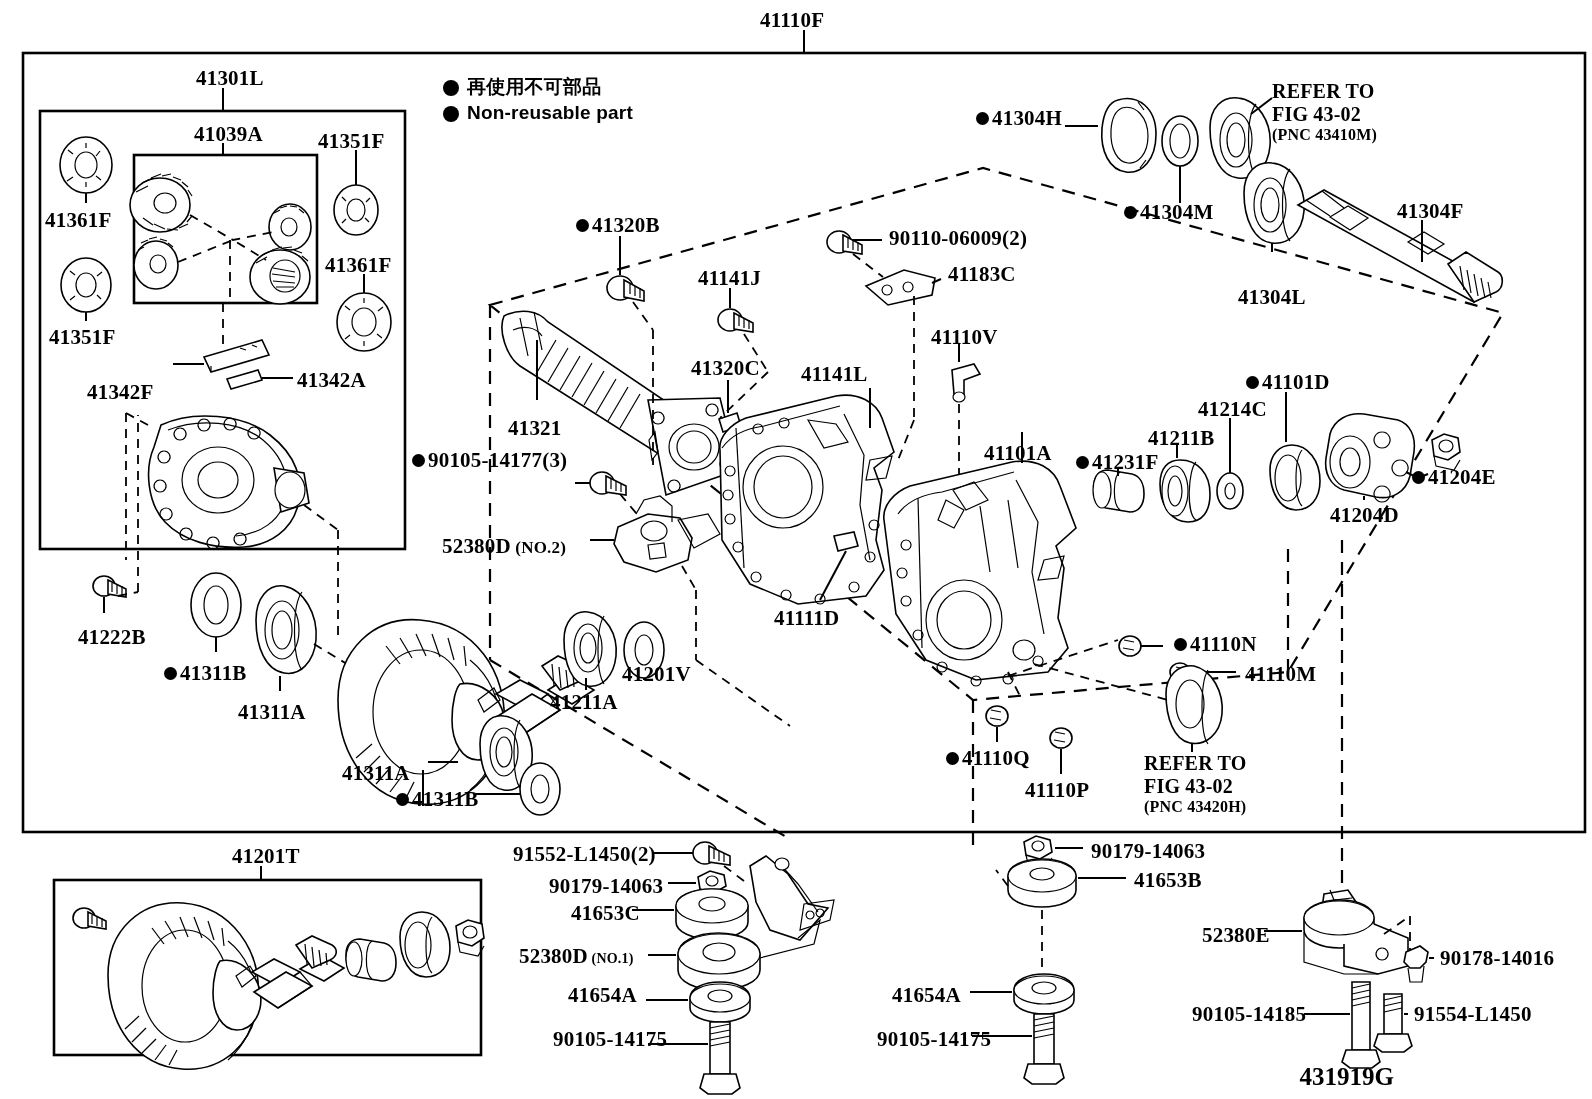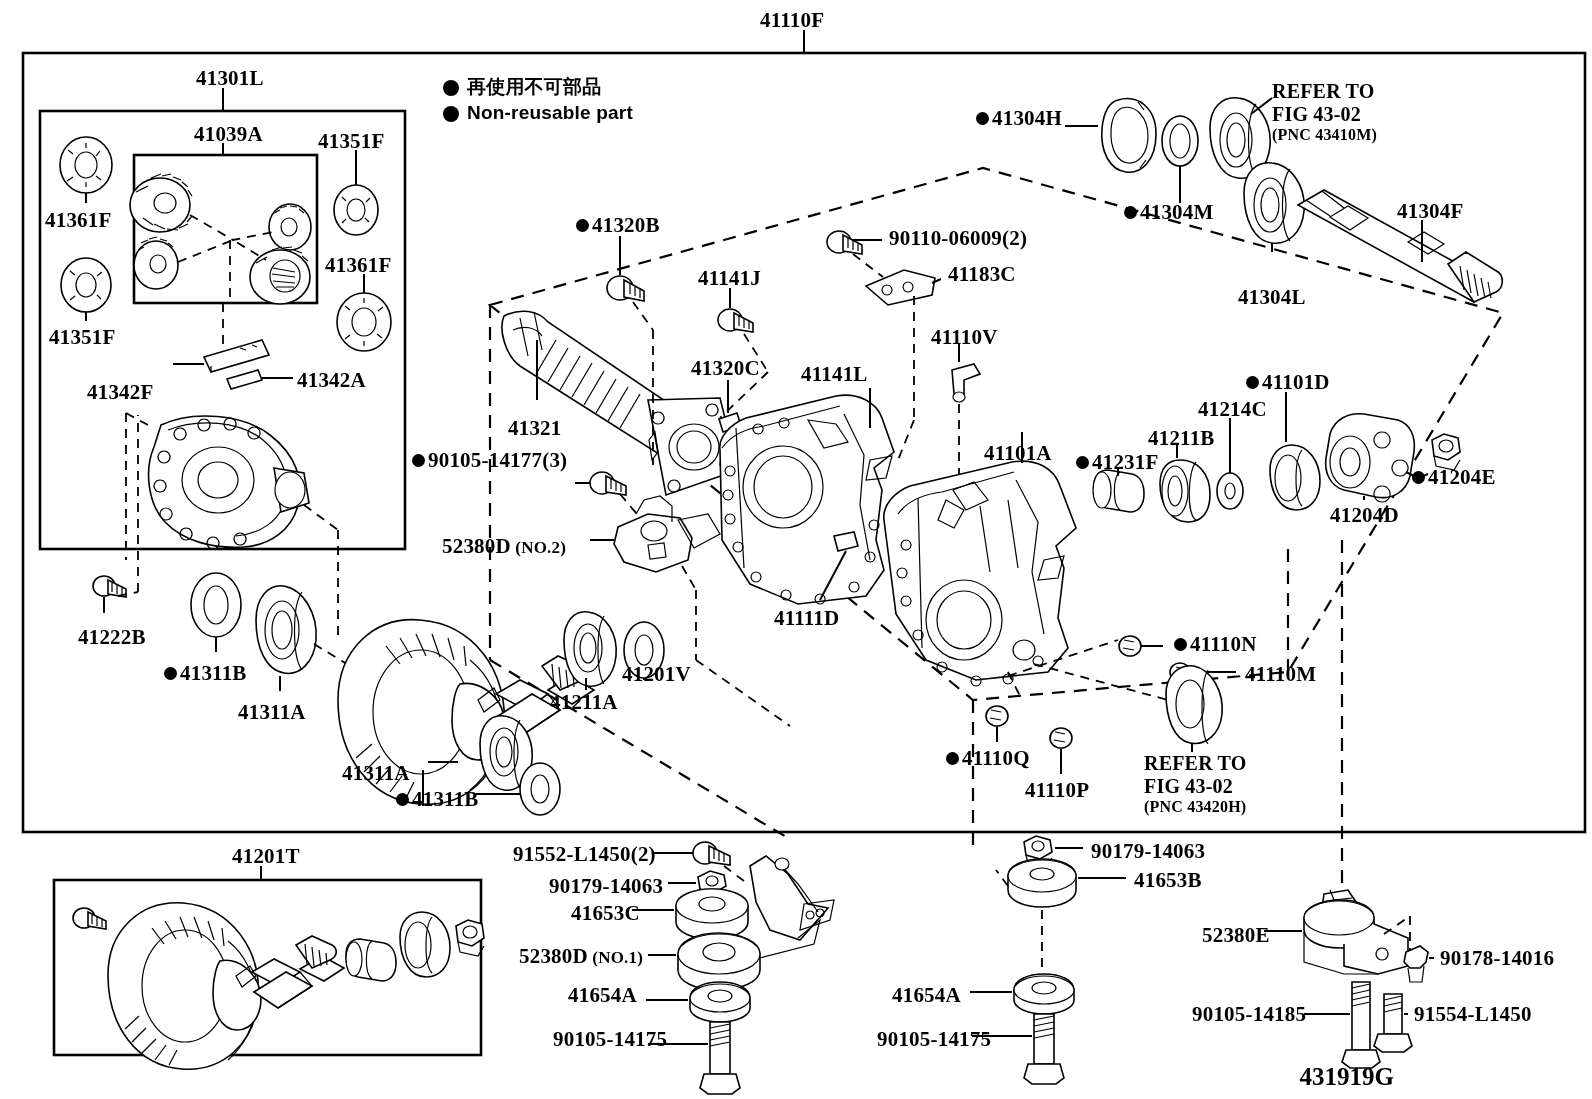--- a/index.html
+++ b/index.html
@@ -816,21 +816,21 @@
       <div class="lbl" style="left: 542px; top: 692px; text-align: center;"><span>41211A</span></div>
       <div class="lbl" style="left: 614px; top: 664px;"><span>41201V</span></div>
       <div class="lbl" style="left: 1166px; top: 634px;"><span class="dot"></span><span>41110N</span></div>
       <div class="lbl" style="left: 1237px; top: 664px;"><span>41110M</span></div>
       <div class="lbl" style="left: 938px; top: 748px;"><span class="dot"></span><span>41110Q</span></div>
       <div class="lbl" style="left: 1017px; top: 780px;"><span>41110P</span></div>
       <div class="lbl" style="left: 224px; top: 846px;"><span>41201T</span></div>
       <div class="lbl" style="left: 505px; top: 844px;"><span>91552-L1450(2)</span></div>
       <div class="lbl" style="left: 541px; top: 876px;"><span>90179-14063</span></div>
       <div class="lbl" style="left: 563px; top: 903px;"><span>41653C</span></div>
-      <div class="lbl" style="left: 511px; top: 946px;"><span><span>52380D</span><span style="font-size: 17px;"> (NO.1)</span></span></div>
+      <div class="lbl" style="left: 511px; top: 946px;"><span><span>52380D</span><span style="font-size: 14px;"> (NO.1)</span></span></div>
       <div class="lbl" style="left: 560px; top: 985px;"><span>41654A</span></div>
       <div class="lbl" style="left: 545px; top: 1029px;"><span>90105-14175</span></div>
       <div class="lbl" style="left: 1083px; top: 841px;"><span>90179-14063</span></div>
       <div class="lbl" style="left: 1126px; top: 870px;"><span>41653B</span></div>
       <div class="lbl" style="left: 884px; top: 985px;"><span>41654A</span></div>
       <div class="lbl" style="left: 869px; top: 1029px;"><span>90105-14175</span></div>
       <div class="lbl" style="left: 1194px; top: 925px;"><span>52380E</span></div>
       <div class="lbl" style="left: 1432px; top: 948px;"><span>90178-14016</span></div>
       <div class="lbl" style="left: 1184px; top: 1004px;"><span>90105-14185</span></div>
       <div class="lbl" style="left: 1406px; top: 1004px;"><span>91554-L1450</span></div>

